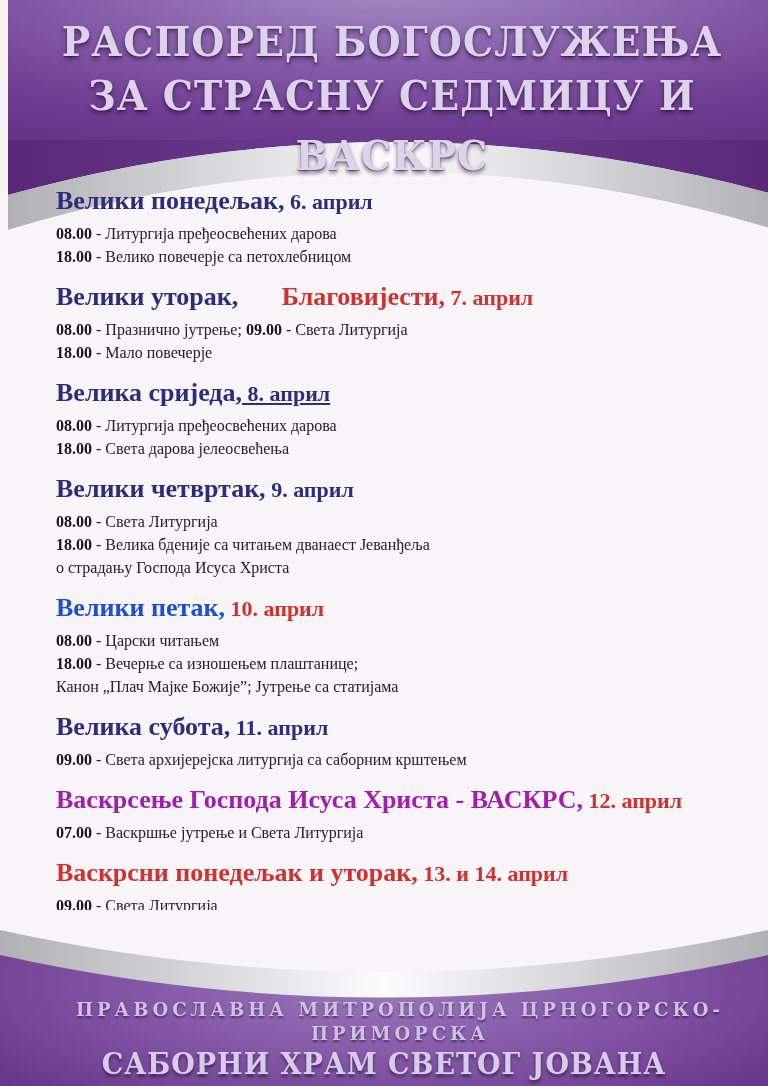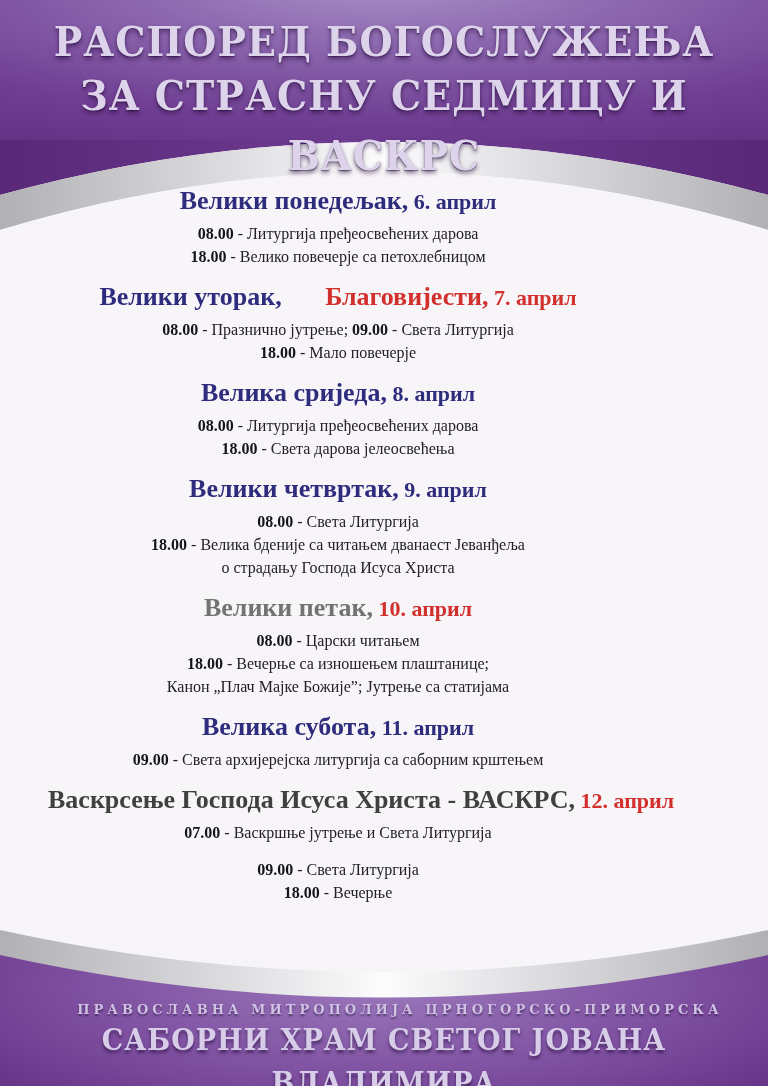--- a/index.html
+++ b/index.html
@@ -2,59 +2,59 @@
 <html><head>
 <meta charset="utf-8">
 <style>
   html,body{margin:0;padding:0;}
   body{
     width:768px;height:1086px;position:relative;overflow:hidden;
     background:#f8f5f9;
     font-family:"Liberation Serif","DejaVu Serif",serif;
   }
   
-  .header{position:absolute;top:0;left:0;width:620px;height:240px;}
+  .header{position:absolute;top:0;left:8px;width:620px;height:240px;}
   .header-purple{
     position:absolute;top:0;left:0;width:768px;height:142px;
     background:radial-gradient(120% 160% at 50% -12%,
       #a88fc6 0%, #8a64ad 30%, #6f3d92 62%, #5a2878 100%);
   }
   .header-curve{position:absolute;top:140px;left:0;width:768px;height:100px;display:block;}
   .title-wrap{
     position:absolute;top:14px;left:0;width:768px;text-align:center;z-index:5;
   }
   .title-line{
     font-family:"DejaVu Serif","Liberation Serif",serif;
     font-weight:700;color:#ddd3ea;letter-spacing:1px;
     font-size:38px;line-height:56px;
     text-shadow:0 3px 4px rgba(32,6,52,.55), 0 1px 1px rgba(32,6,52,.5);
     transform:scaleY(1.07);
   }
   
   .schedule{
-    position:absolute;top:186px;left:8px;width:660px;text-align:center;z-index:3;
+    position:absolute;top:186px;left:16px;width:660px;text-align:left;z-index:3;
   }
   .section{margin:0 40px 14px 40px;}
   .heading{line-height:30px;margin-bottom:3px;white-space:nowrap;}
   .heading .hb{font-weight:700;font-size:26px;}
   .heading .hd{font-weight:600;font-size:22px;}
   .line{font-size:16px;line-height:23px;color:#232127;}
   .line .tb{font-weight:700;color:#151518;}
   
   .footer{
     position:absolute;top:910px;left:0;width:768px;height:176px;
     background:radial-gradient(95% 130% at 50% 42%,
       #9b79bc 0%, #7e4fa0 42%, #633084 74%, #4c2069 100%);
     z-index:4;
   }
   .footer-curve{position:absolute;top:0;left:0;width:768px;height:100px;display:block;}
   .footer-text{position:absolute;top:88px;left:0;width:768px;text-align:center;}
   .footer-org{
     font-family:"DejaVu Serif","Liberation Serif",serif;
-    font-weight:700;font-size:13px;letter-spacing:4px;color:#cfc2e2;
+    font-weight:700;font-size:18px;letter-spacing:4px;color:#cfc2e2;
     line-height:24px;text-shadow:0 2px 2px rgba(30,6,50,.5);margin-left:32px;
   }
   .footer-church{
     font-family:"DejaVu Serif","Liberation Serif",serif;
     font-weight:700;font-size:27px;letter-spacing:1px;color:#d8cde9;
     line-height:40px;text-shadow:0 3px 3px rgba(30,6,50,.55);
     transform:scaleY(1.08);
   }
 </style>
 </head>
@@ -92,45 +92,46 @@
       <div class="heading"><span class="hb" style="color: rgb(46, 44, 125);">Велики понедељак,</span><span class="hd" style="color: rgb(46, 44, 125);"> 6. април</span></div>
       <div class="line"><span class="tb">08.00</span><span> - Литургија пређеосвећених дарова</span></div>
       <div class="line"><span class="tb">18.00</span><span> - Велико повечерје са петохлебницом</span></div>
     </div>
     <div class="section">
       <div class="heading"><span class="hb" style="color: rgb(46, 44, 125);">Велики уторак, </span><span class="hb" style="color: rgb(210, 48, 44); margin-left: 37px;">Благовијести,</span><span class="hd" style="color: rgb(210, 48, 44);"> 7. април</span></div>
       <div class="line"><span class="tb">08.00</span><span> - Празнично јутрење; </span><span class="tb">09.00</span><span> - Света Литургија</span></div>
       <div class="line"><span class="tb">18.00</span><span> - Мало повечерје</span></div>
     </div>
     <div class="section">
-      <div class="heading"><span class="hb" style="color: rgb(46, 44, 125);">Велика сриједа,</span><span class="hd" style="color: rgb(46, 44, 125);"> 8. април</span></div>
+      <div class="heading"><span class="hb" style="color: rgb(46, 44, 125);">Велика сриједа,</span><span class="hd" style="color: rgb(46, 44, 125); text-decoration: underline;"> 8. април</span></div>
       <div class="line"><span class="tb">08.00</span><span> - Литургија пређеосвећених дарова</span></div>
       <div class="line"><span class="tb">18.00</span><span> - Света дарова јелеосвећења</span></div>
     </div>
     <div class="section">
       <div class="heading"><span class="hb" style="color: rgb(46, 44, 125);">Велики четвртак,</span><span class="hd" style="color: rgb(46, 44, 125);"> 9. април</span></div>
       <div class="line"><span class="tb">08.00</span><span> - Света Литургија</span></div>
       <div class="line"><span class="tb">18.00</span><span> - Велика бденије са читањем дванаест Јеванђеља</span></div>
       <div class="line"><span>о страдању Господа Исуса Христа</span></div>
     </div>
     <div class="section">
-      <div class="heading"><span class="hb" style="color: #737373;">Велики петак,</span><span class="hd" style="color: rgb(210, 48, 44);"> 10. април</span></div>
+      <div class="heading"><span class="hb" style="color: #1d4ed8;">Велики петак,</span><span class="hd" style="color: rgb(210, 48, 44);"> 10. април</span></div>
       <div class="line"><span class="tb">08.00</span><span> - Царски читањем</span></div>
       <div class="line"><span class="tb">18.00</span><span> - Вечерње са изношењем плаштанице;</span></div>
       <div class="line"><span>Канон „Плач Мајке Божије”; Јутрење са статијама</span></div>
     </div>
     <div class="section">
       <div class="heading"><span class="hb" style="color: rgb(46, 44, 125);">Велика субота,</span><span class="hd" style="color: rgb(46, 44, 125);"> 11. април</span></div>
       <div class="line"><span class="tb">09.00</span><span> - Света архијерејска литургија са саборним крштењем</span></div>
     </div>
     <div class="section">
-      <div class="heading"><span class="hb" style="color: #404040;">Васкрсење Господа Исуса Христа - ВАСКРС,</span><span class="hd" style="color: rgb(210, 48, 44);"> 12. април</span></div>
+      <div class="heading"><span class="hb" style="color: #a21caf;">Васкрсење Господа Исуса Христа - ВАСКРС,</span><span class="hd" style="color: rgb(210, 48, 44);"> 12. април</span></div>
       <div class="line"><span class="tb">07.00</span><span> - Васкршње јутрење и Света Литургија</span></div>
     </div>
     <div class="section">
+      <div class="heading"><span class="hb" style="color: rgb(210, 48, 44);">Васкрсни понедељак и уторак,</span><span class="hd" style="color: rgb(210, 48, 44);"> 13. и 14. април</span></div>
       <div class="line"><span class="tb">09.00</span><span> - Света Литургија</span></div>
       <div class="line"><span class="tb">18.00</span><span> - Вечерње</span></div>
     </div>
   </div>
 
 <div class="footer">
   <svg class="footer-curve" viewBox="0 0 768 100" preserveAspectRatio="none">
     <defs>
       <linearGradient id="silverF" x1="0" y1="0" x2="1" y2="0">
         <stop offset="0" stop-color="#b1b0b4"></stop>

